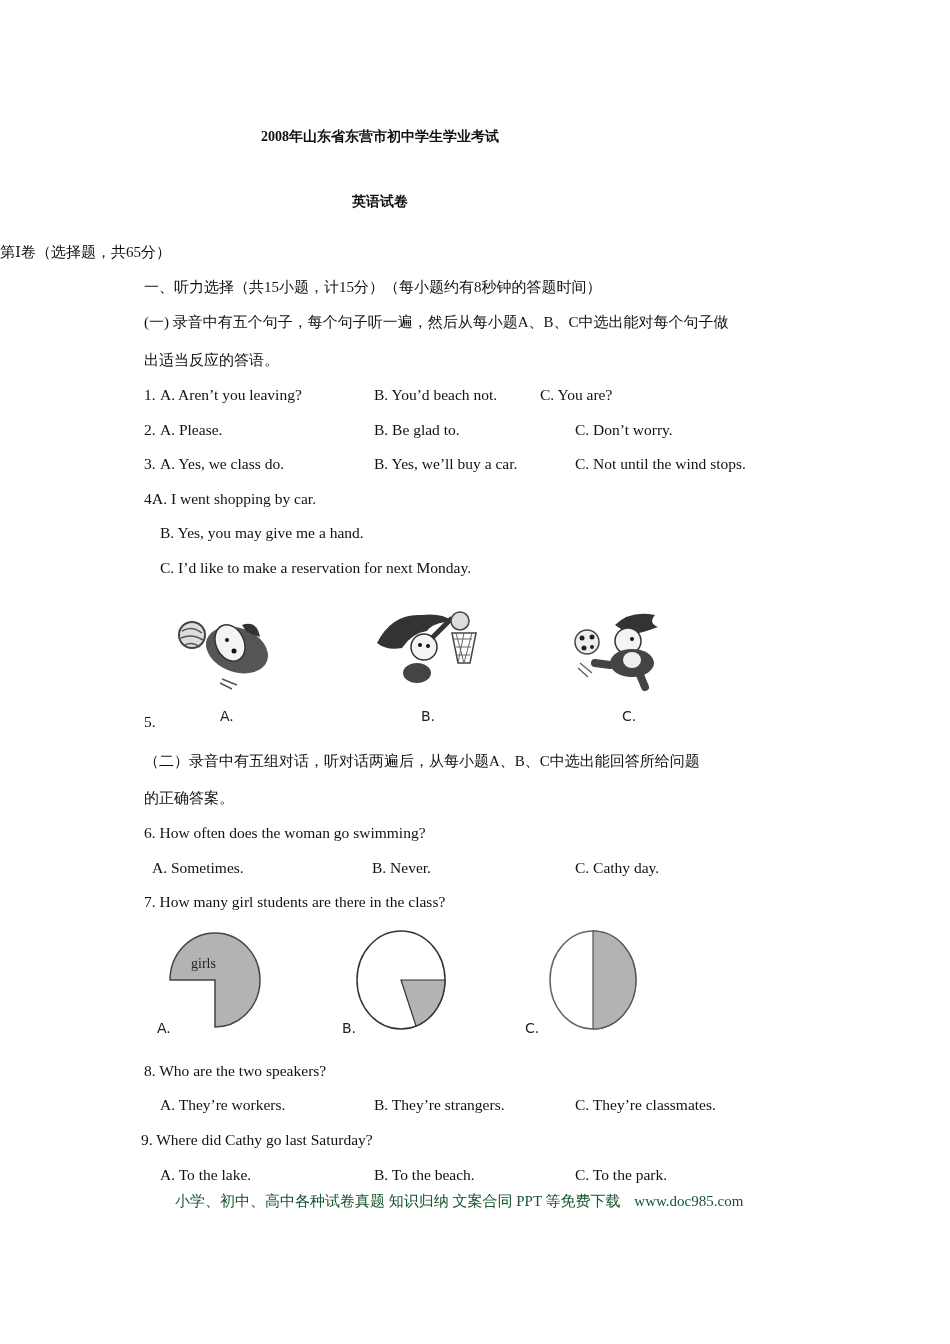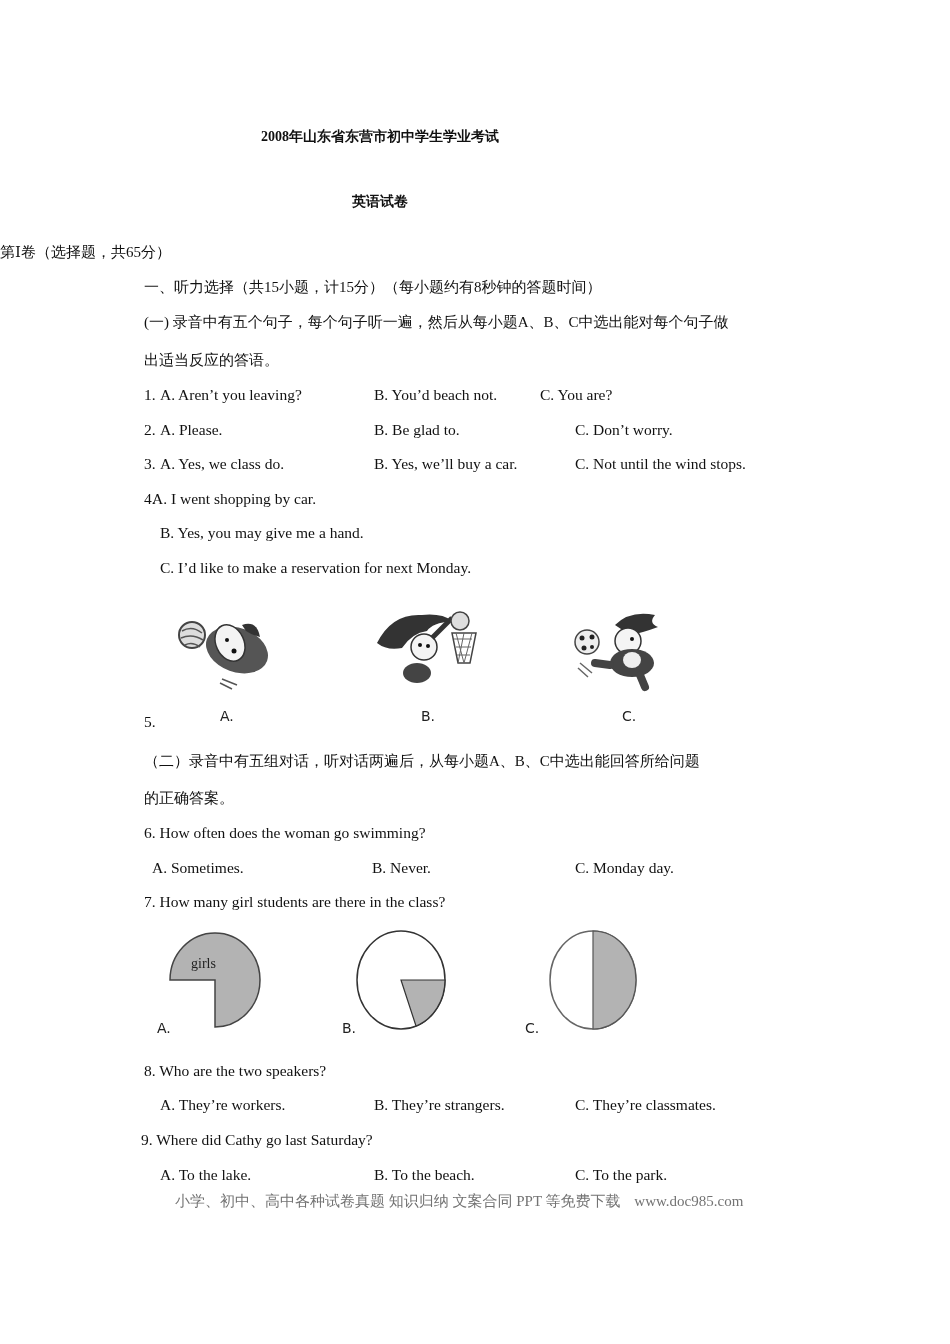--- a/index.html
+++ b/index.html
@@ -9,21 +9,21 @@
       color: #111;
     }
     .abs { position: absolute; white-space: nowrap; }
     .title { font-size: 14px; font-weight: bold; left: 0; width: 760px; text-align: center; }
     .sub { font-size: 15px; left: 0; width: 950px; text-align: left; }
     .line { font-size: 15px; }
     .opt { position: absolute; white-space: nowrap; font-size: 15.5px; }
     .fig-label { position: absolute; font-family: "DejaVu Sans", sans-serif; font-size: 14px; color: #222; }
     .mascot { position: absolute; }
     .pie { position: absolute; }
-    .footer { font-size: 15px; color: #737373; }
+    .footer { font-size: 15px; color: #14532d; }
   </style>
 </head>
 <body>
 
 <div class="abs title" style="top:128px;">2008年山东省东营市初中学生学业考试</div>
 <div class="abs title" style="top:193px;">英语试卷</div>
 <div class="abs sub" style="top:243px;">第Ⅰ卷（选择题，共65分）</div>
 
 <div class="abs line" style="left:144px; top:278px;">一、听力选择（共15小题，计15分）（每小题约有8秒钟的答题时间）</div>
 <div class="abs line" style="left:144px; top:313px;">(一) 录音中有五个句子，每个句子听一遍，然后从每小题A、B、C中选出能对每个句子做</div>
@@ -103,21 +103,21 @@
   <span class="fig-label" style="left:622px; top:708px;">C.</span>
 </div>
 
 <div class="abs line" style="left:144px; top:752px;">（二）录音中有五组对话，听对话两遍后，从每小题A、B、C中选出能回答所给问题</div>
 <div class="abs line" style="left:144px; top:789px;">的正确答案。</div>
 
 <div>
   <span class="opt" style="left:144px; top:824px;">6. How often does the woman go swimming?</span>
   <span class="opt" style="left:152px; top:859px;">A. Sometimes.</span>
   <span class="opt" style="left:372px; top:859px;">B. Never.</span>
-  <span class="opt" style="left:575px; top:859px;">C. Monday day.</span>
+  <span class="opt" style="left:575px; top:859px;">C. Cathy day.</span>
 </div>
 
 <div>
   <span class="opt" style="left:144px; top:893px;">7. How many girl students are there in the class?</span>
 
   <svg class="pie" style="left:165px; top:928px;" width="100" height="105" viewBox="0 0 100 105">
     <path d="M 50 52 L 5 52 A 45 47 0 1 1 50 99 Z" fill="#b3b3b3" stroke="#444" stroke-width="1.5"></path>
     <text x="26" y="40" font-family="Liberation Serif, serif" font-size="14" fill="#222">girls</text>
   </svg>
   <span class="fig-label" style="left:157px; top:1020px;">A.</span>

